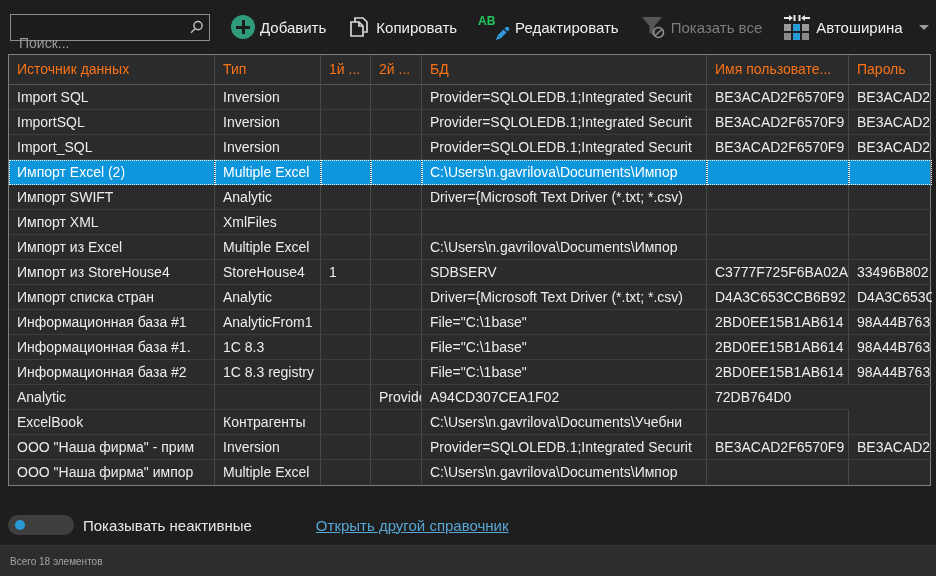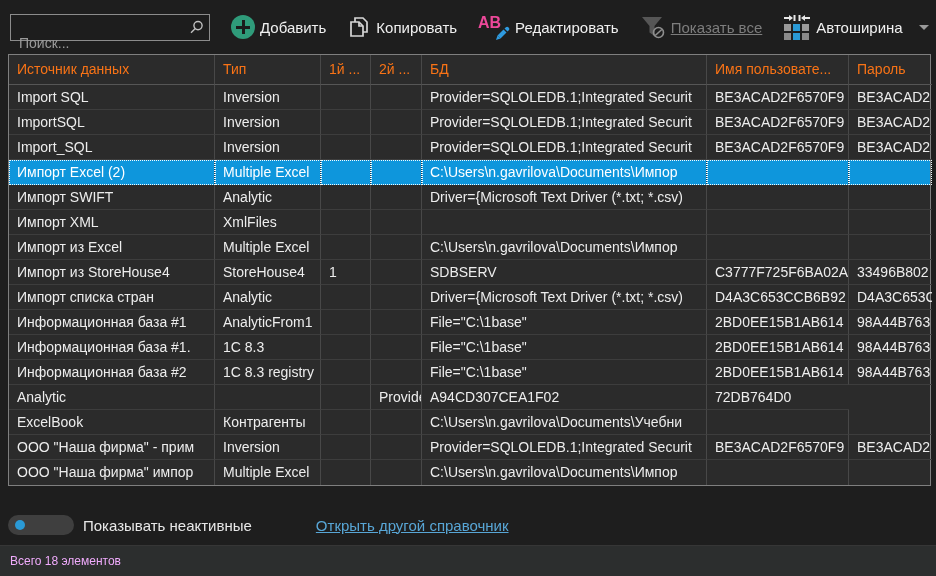--- a/index.html
+++ b/index.html
@@ -7,27 +7,27 @@
     font-family:"Liberation Sans","DejaVu Sans",sans-serif;color:#ededed;overflow:hidden;}
 
   
   .toolbar{position:absolute;left:0;top:0;width:936px;height:54px;display:flex;align-items:center;}
   .searchbox{position:relative;margin-left:10px;width:198px;height:25px;border:1px solid #8c8c8c;background:#1d1d1d;}
   .searchbox input{position:absolute;left:0;top:16px;width:100%;height:100%;border:none;background:transparent;
     color:#d8d8d8;font-family:inherit;font-size:14px;padding:0 26px 0 8px;outline:none;box-sizing:border-box;}
   .searchbox input::placeholder{color:#9b9b9b;}
   .search-glass{position:absolute;right:5px;top:5px;}
   .tbtn{display:flex;align-items:center;gap:5px;margin-left:21px;font-size:15px;color:#f0f0f0;cursor:default;white-space:nowrap;}
-  .tbtn.disabled{color:var(--disabled-text,#7d7d7d);text-decoration:underline;}
+  .tbtn.disabled{color:var(--disabled-text,#7d7d7d);}
   .addcircle{width:24px;height:24px;border-radius:50%;background:var(--accent-green,#2f9b7a);position:relative;}
   .addcircle:before,.addcircle:after{content:"";position:absolute;background:#1b1b1b;}
   .addcircle:before{left:5px;top:10.5px;width:14px;height:3px;}
   .addcircle:after{left:10.5px;top:5px;width:3px;height:14px;}
   .editicon{position:relative;width:32px;height:26px;}
-  .editicon .ab{position:absolute;left:0;top:0;font-size:16px;font-weight:bold;color:#ec4899;letter-spacing:0;}
+  .editicon .ab{position:absolute;left:0;top:0;font-size:12px;font-weight:bold;color:#22c55e;letter-spacing:0;}
   .editicon svg{position:absolute;right:0;bottom:-2px;}
   .chev{width:0;height:0;border-left:5px solid transparent;border-right:5px solid transparent;
     border-top:5px solid #9a9a9a;margin-left:16px;}
 
   
   .tbl{position:absolute;left:8px;top:54px;width:923px;box-sizing:border-box;border:1px solid #7f7f7f;background:var(--cell-bg,#2b2b2b);}
   .trow{display:grid;grid-template-columns:206px 106px 50px 51px 285px 142px 83px;height:25px;}
   .trow.thead{height:30px;}
   .cell{box-sizing:border-box;border-right:1px solid #484848;border-bottom:1px solid #3d3d3d;
     padding:0 8px;font-size:14px;line-height:24px;white-space:nowrap;overflow:hidden;color:#ededed;}
@@ -39,21 +39,21 @@
 
   
   .footer{position:absolute;left:0;top:511px;width:936px;height:28px;display:flex;align-items:center;font-size:15px;}
   .toggle{position:relative;margin-left:8px;width:66px;height:20px;border-radius:10px;background:#3f3f3f;}
   .toggle .knob{position:absolute;left:7px;top:5px;width:10px;height:10px;border-radius:50%;background:var(--toggle-blue,#2a9ad6);}
   .toggle-label{margin-left:9px;color:#e8e8e8;}
   .footer a{margin-left:64px;color:var(--link-blue,#58a6d6);text-decoration:underline;cursor:pointer;}
 
   
   .statusbar{position:absolute;left:0;bottom:0;width:936px;height:31px;background:#2c2e2e;
-    display:flex;align-items:center;font-size:12px;color:#f0abfc;border-top:1px solid #363636;box-sizing:border-box;}
+    display:flex;align-items:center;font-size:10px;color:#a3a3a3;border-top:1px solid #363636;box-sizing:border-box;}
   .statusbar span{margin-left:10px;}
 </style>
 </head>
 <body>
 
 <div class="window">
 
   <div class="toolbar">
     <div class="searchbox">
       <input type="text" placeholder="Поиск..." style="">

